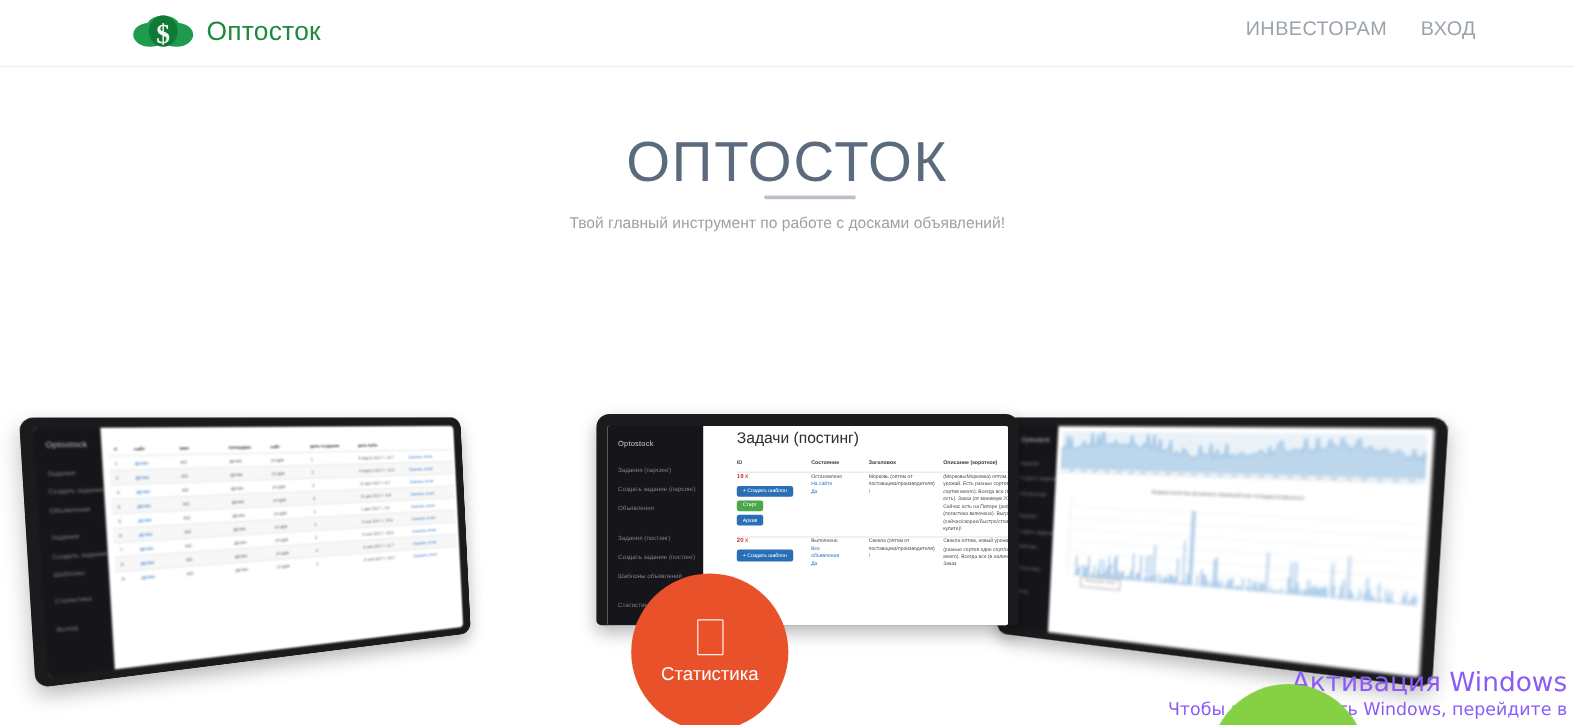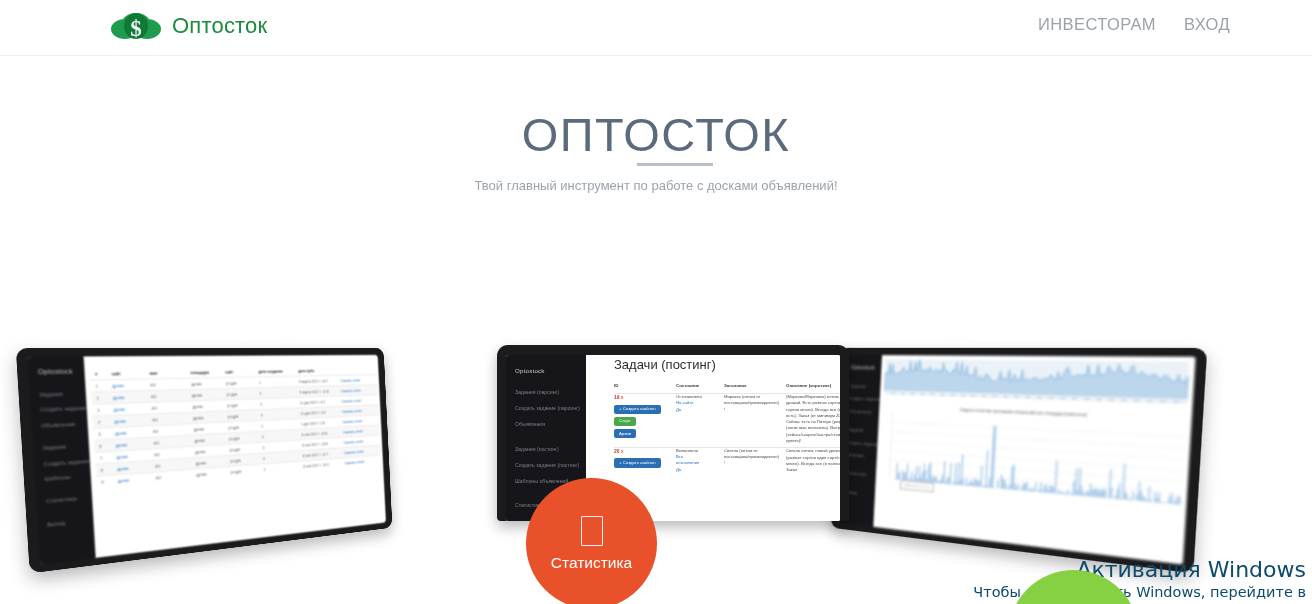--- a/index.html
+++ b/index.html
@@ -191,21 +191,21 @@
     background: #e8512a;
   }
   #circle-analytics {
     left: 1008px; top: 340px; width: 131px; height: 131px;
     background: #85d043; z-index: 3;
   }
 
   
   #win-activation {
     position: absolute; right: 6px; bottom: 2px;
-    text-align: right; color: #0c4a6e;
+    text-align: right; color: #8b5cf6;
     font-family: "DejaVu Sans", sans-serif;
   }
   #win-activation .wa-title { font-size: 22px; font-weight: 400; line-height: 1.25; }
   #win-activation .wa-sub   { font-size: 14.5px; font-weight: 400; line-height: 1.3; }
 </style>
 </head>
 <body>
 
 <header id="site-header">
   <a id="brand" href="#">

